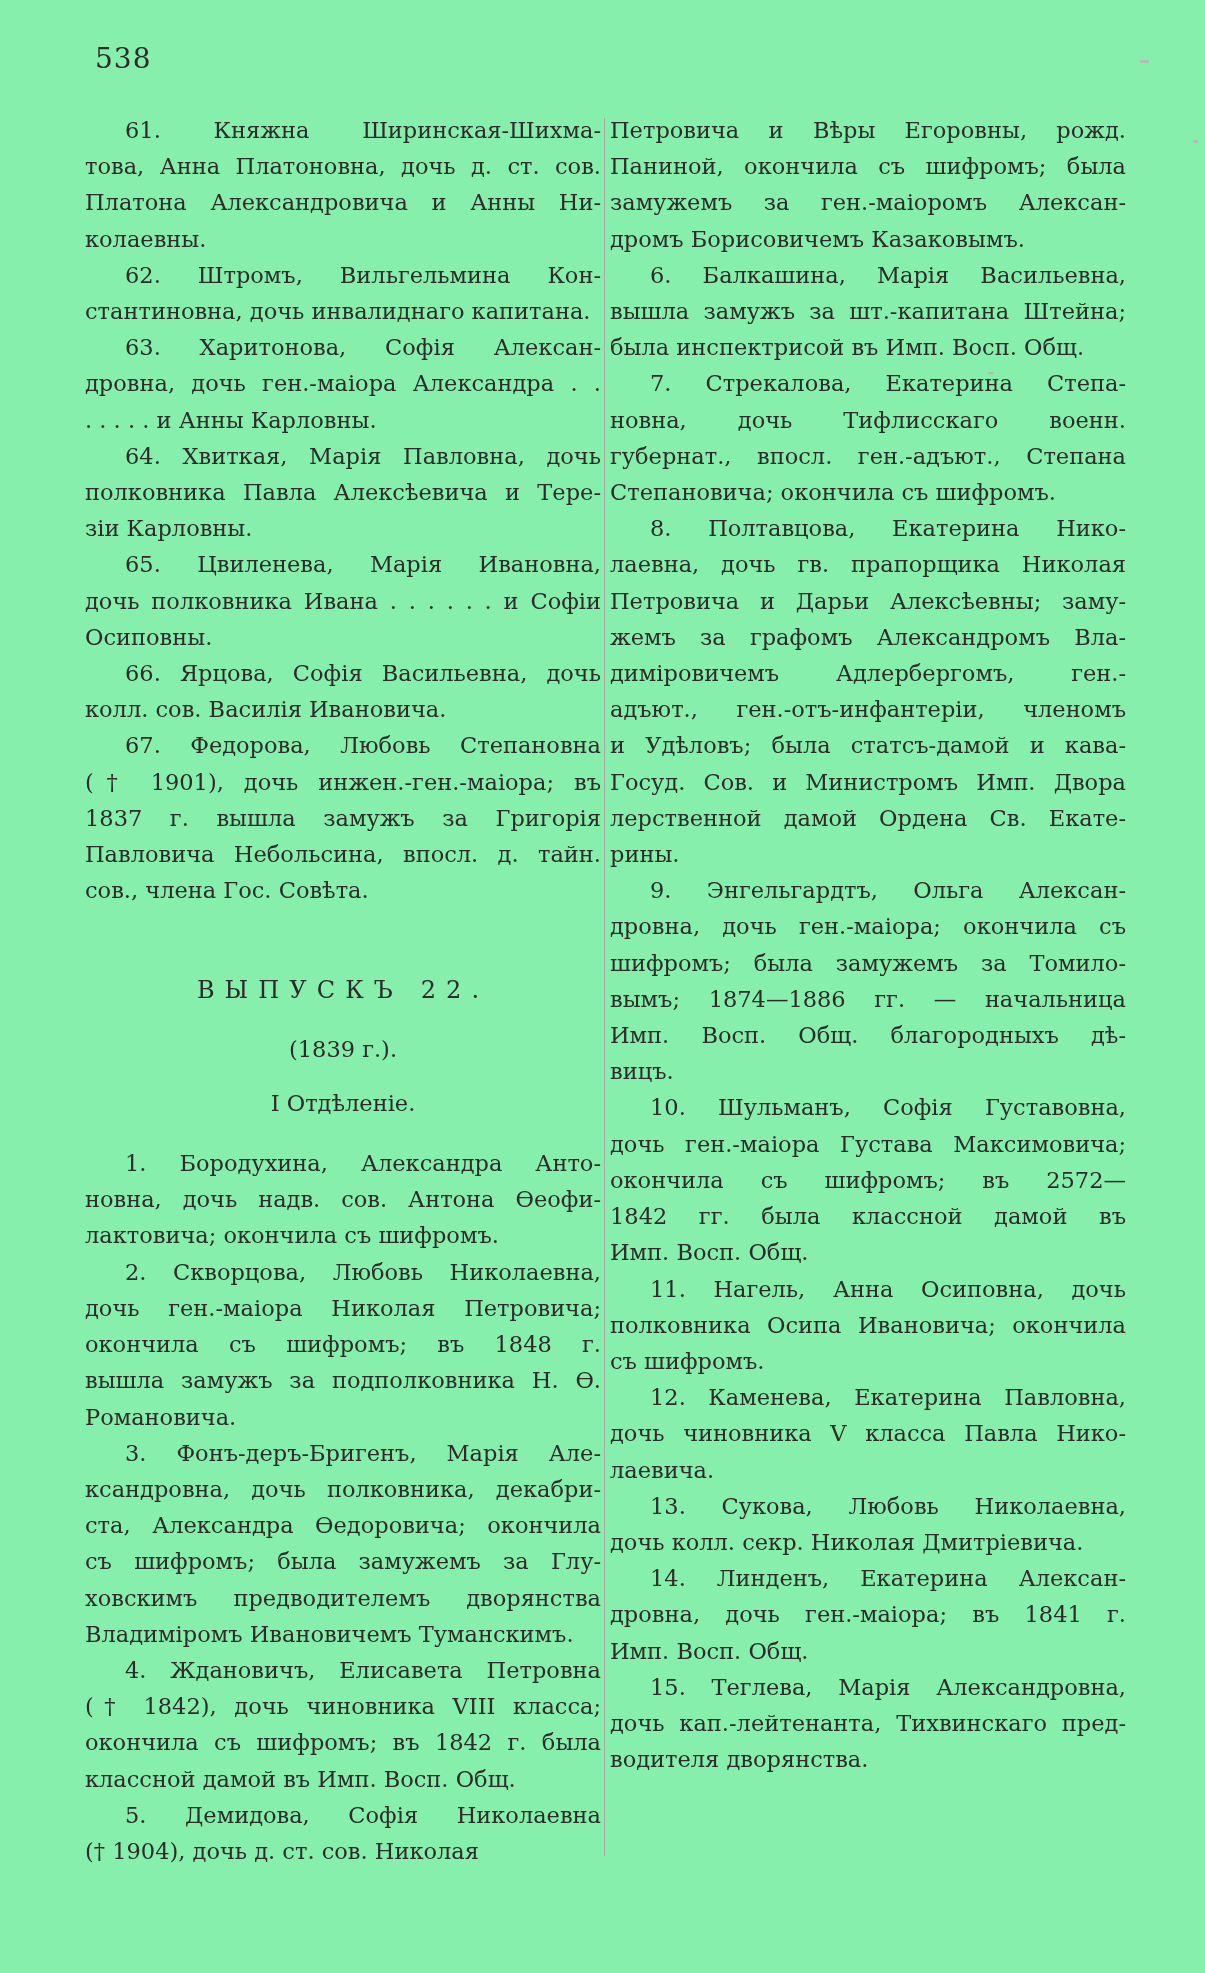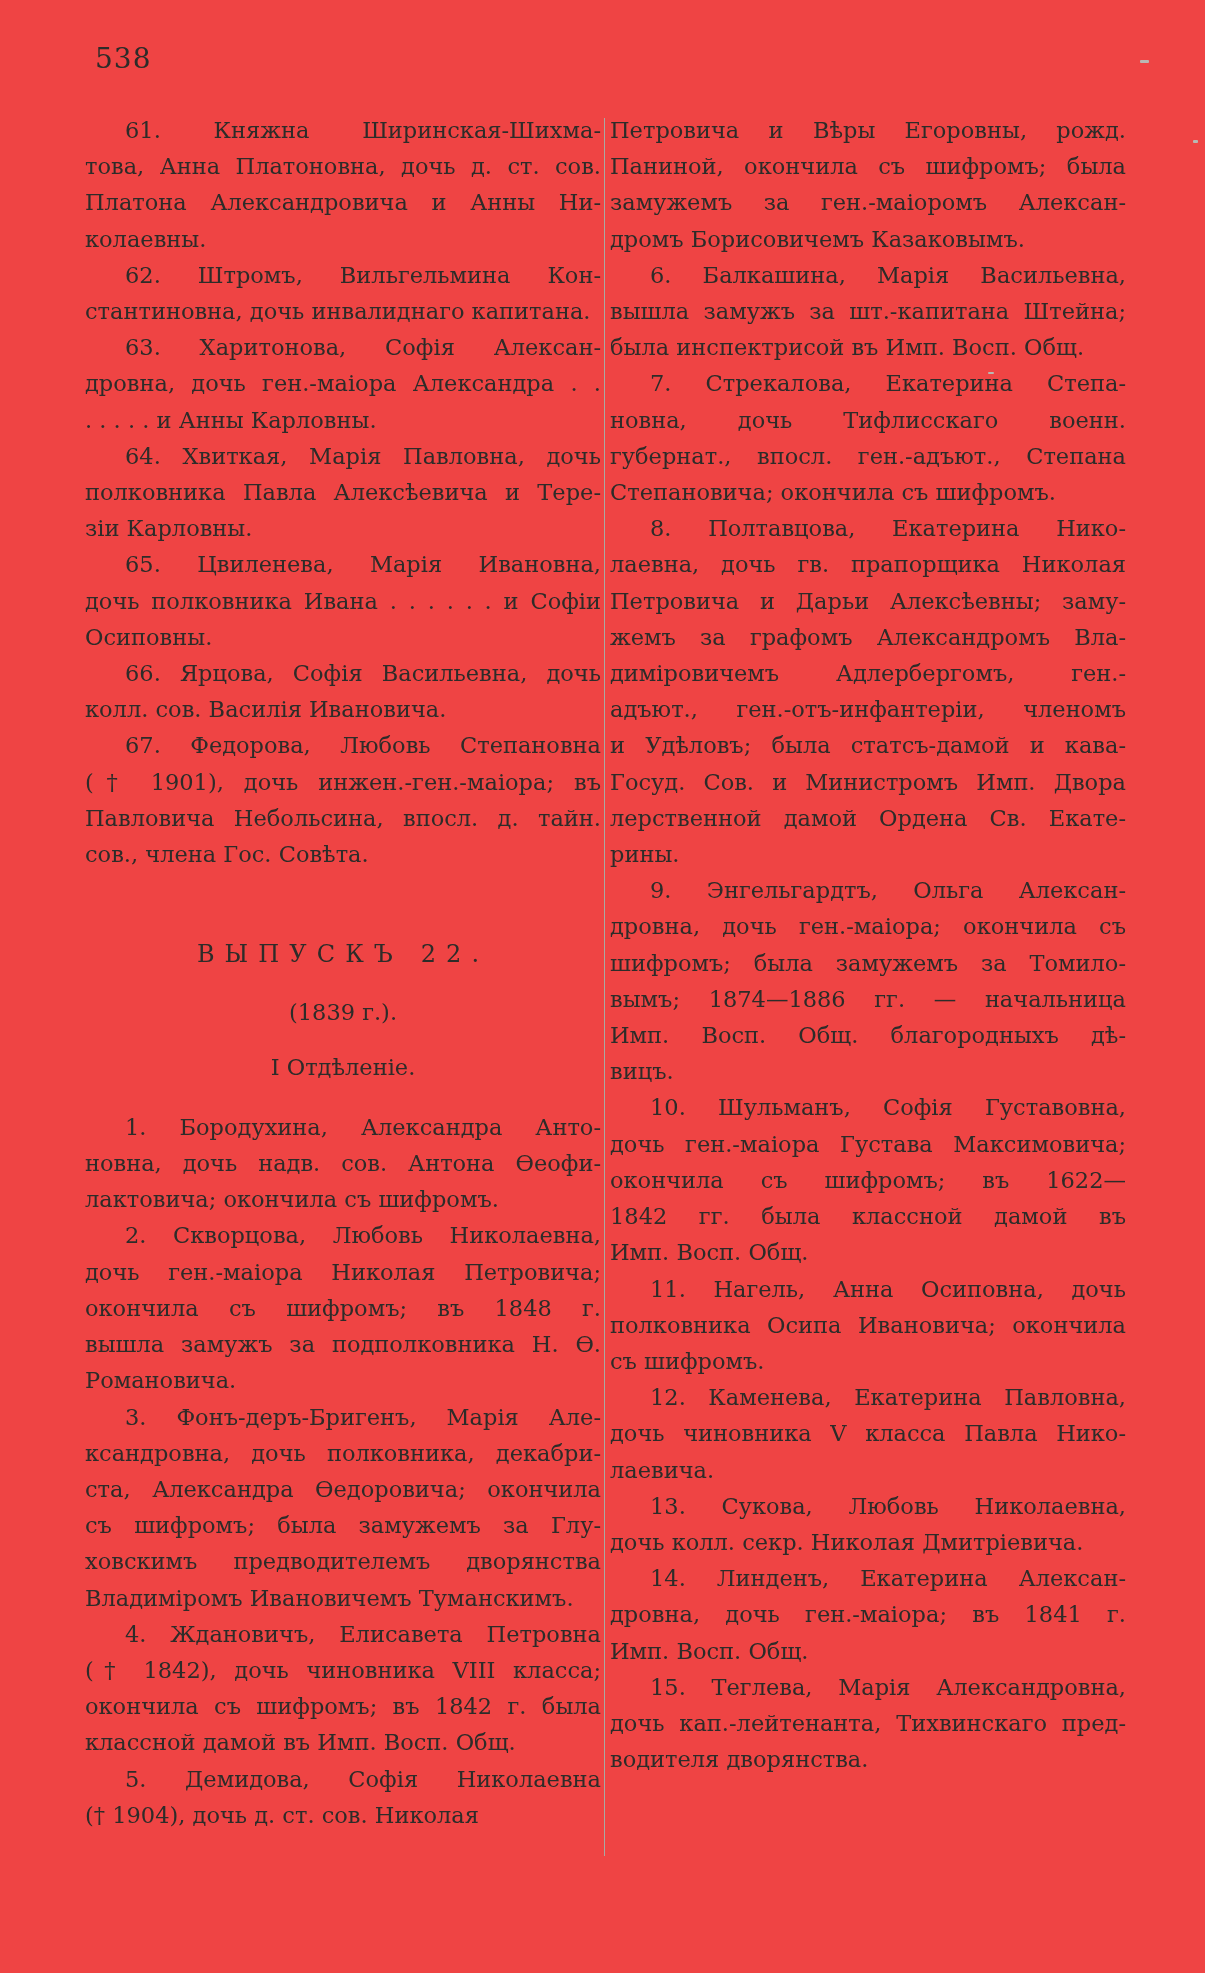--- a/index.html
+++ b/index.html
@@ -4,21 +4,21 @@
 <style>
   html, body { margin: 0; padding: 0; }
   body {
     width: 1205px; height: 1973px;
     background: #e9e8e5;
     font-family: "DejaVu Serif", "Liberation Serif", serif;
   }
   .page {
     position: relative;
     width: 1205px; height: 1973px;
-    background: #ef4444;
+    background: #86efac;
     overflow: hidden;
     color: #2d2c29;
   }
   .page-number {
     position: absolute;
     left: 95px; top: 42px;
     font-size: 28px;
     letter-spacing: 1px;
     color: #2d2c29;
   }
@@ -96,20 +96,21 @@
         <div class="line">дочь полковника Ивана . . . . . . и Софіи</div>
         <div class="line last">Осиповны.</div>
       </div>
       <div class="block entry">
         <div class="line indent">66. Ярцова, Софія Васильевна, дочь</div>
         <div class="line last">колл. сов. Василія Ивановича.</div>
       </div>
       <div class="block entry">
         <div class="line indent">67. Федорова, Любовь Степановна</div>
         <div class="line">(† 1901), дочь инжен.-ген.-маіора; въ</div>
+        <div class="line">1837 г. вышла замужъ за Григорія</div>
         <div class="line">Павловича Небольсина, впосл. д. тайн.</div>
         <div class="line last">сов., члена Гос. Совѣта.</div>
       </div>
       <div class="block heading-main">
         <div class="line last">ВЫПУСКЪ 22.</div>
       </div>
       <div class="block heading-sub">
         <div class="line last">(1839 г.).</div>
       </div>
       <div class="block heading-section">
@@ -183,21 +184,21 @@
         <div class="line indent">9. Энгельгардтъ, Ольга Алексан-</div>
         <div class="line">дровна, дочь ген.-маіора; окончила съ</div>
         <div class="line">шифромъ; была замужемъ за Томило-</div>
         <div class="line">вымъ; 1874—1886 гг. — начальница</div>
         <div class="line">Имп. Восп. Общ. благородныхъ дѣ-</div>
         <div class="line last">вицъ.</div>
       </div>
       <div class="block entry">
         <div class="line indent">10. Шульманъ, Софія Густавовна,</div>
         <div class="line">дочь ген.-маіора Густава Максимовича;</div>
-        <div class="line">окончила съ шифромъ; въ 1622—</div>
+        <div class="line">окончила съ шифромъ; въ 2572—</div>
         <div class="line">1842 гг. была классной дамой въ</div>
         <div class="line last">Имп. Восп. Общ.</div>
       </div>
       <div class="block entry">
         <div class="line indent">11. Нагель, Анна Осиповна, дочь</div>
         <div class="line">полковника Осипа Ивановича; окончила</div>
         <div class="line last">съ шифромъ.</div>
       </div>
       <div class="block entry">
         <div class="line indent">12. Каменева, Екатерина Павловна,</div>

